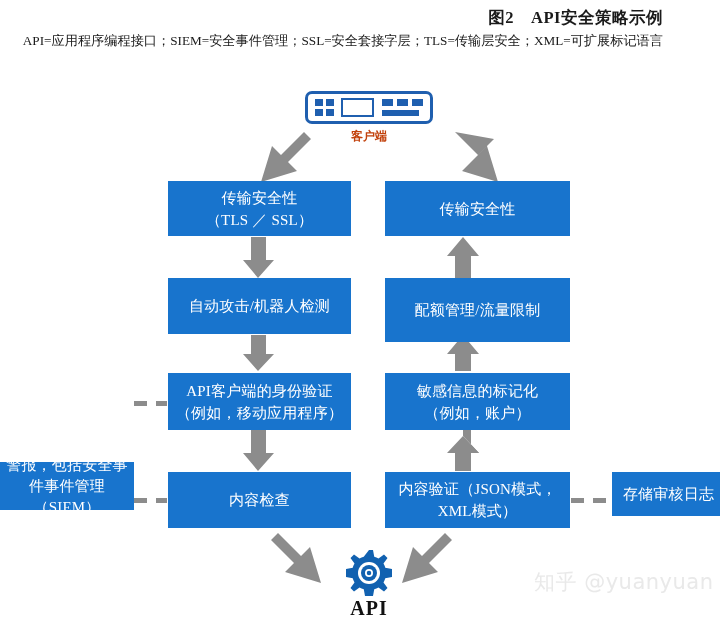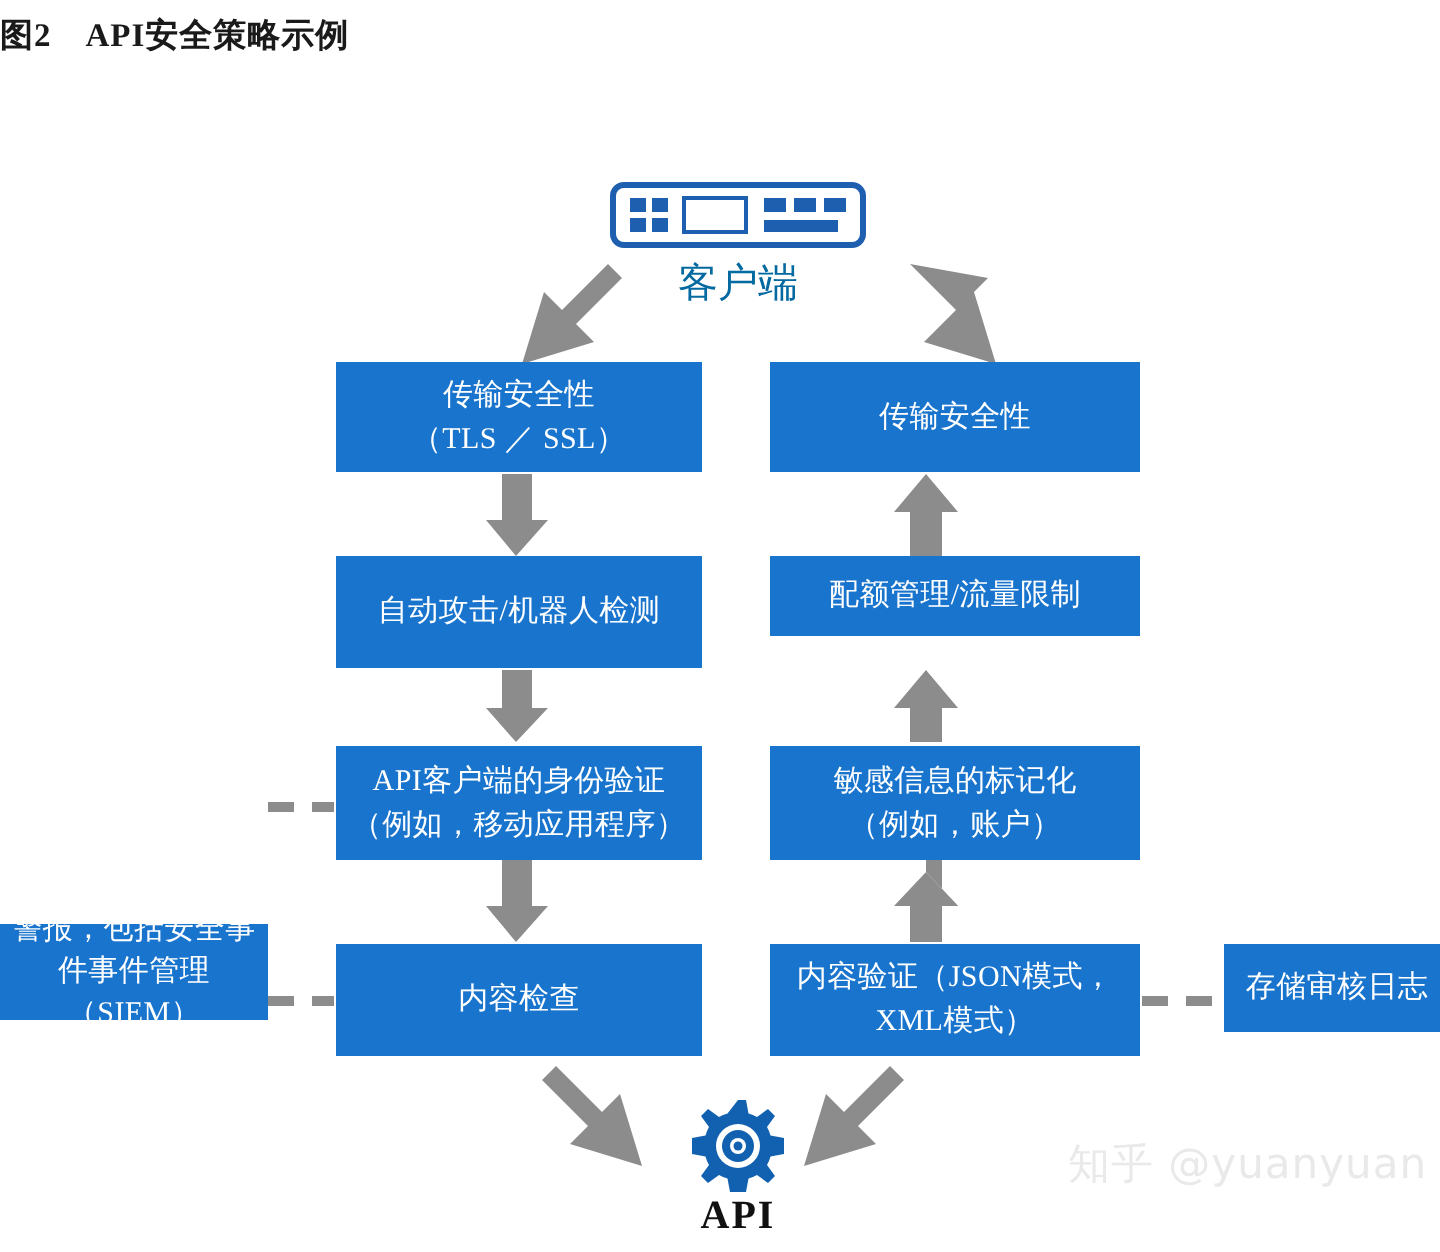--- a/index.html
+++ b/index.html
@@ -15,21 +15,21 @@
     font-family: "Liberation Serif", "DejaVu Serif", serif;
     color: #1a1a1a;
   }
 
   
   .header {
     position: absolute;
     left: 0;
     top: 0;
     width: 663px;
-    text-align: left;
+    text-align: right;
   }
   .fig-title {
     font-size: 16.5px;
     font-weight: bold;
     letter-spacing: 0.5px;
     margin-top: 8px;
     line-height: 20px;
     white-space: pre;
   }
   .fig-note {
@@ -124,23 +124,23 @@
     width: 37px;
     height: 6px;
     background: #1F5FAF;
   }
   .client-label {
     position: absolute;
     left: 305px;
     top: 128px;
     width: 128px;
     text-align: center;
-    font-size: 20px;
-    font-weight: normal;
-    color: #0369a1;
+    font-size: 12px;
+    font-weight: bold;
+    color: #c2410c;
   }
 
   
   .gear-wrap {
     position: absolute;
     left: 344px;
     top: 548px;
     width: 50px;
     height: 50px;
   }
@@ -188,20 +188,21 @@
     letter-spacing: 0.5px;
     white-space: nowrap;
     user-select: none;
   }
 </style>
 </head>
 <body>
 
 <div class="header">
   <div class="fig-title">图2　API安全策略示例</div>
+  <div class="fig-note">API=应用程序编程接口；SIEM=安全事件管理；SSL=安全套接字层；TLS=传输层安全；XML=可扩展标记语言</div>
 </div>
 
 <div class="canvas">
 
   <svg class="arrows" viewBox="0 0 720 626" width="720" height="626">
 
     <g fill="#8c8c8c">
       <polygon points="304,132 281,155 272,146 261,182 297,171 288,162 311,139"></polygon>
     </g>
 
@@ -267,21 +268,21 @@
 
   <div class="box" style="left:168px; top:278px; width:183px; height:56px;">自动攻击/机器人检测</div>
 
   <div class="box" style="left:168px; top:373px; width:183px; height:57px;">API客户端的身份验证
 （例如，移动应用程序）</div>
 
   <div class="box" style="left:168px; top:472px; width:183px; height:56px;">内容检查</div>
 
   <div class="box" style="left:385px; top:181px; width:185px; height:55px;">传输安全性</div>
 
-  <div class="box" style="left:385px; top:278px; width:185px; height:40px;">配额管理/流量限制</div>
+  <div class="box" style="left:385px; top:278px; width:185px; height:64px;">配额管理/流量限制</div>
 
   <div class="box" style="left:385px; top:373px; width:185px; height:57px;">敏感信息的标记化
 （例如，账户）</div>
 
   <div class="box" style="left:385px; top:472px; width:185px; height:56px;">内容验证（JSON模式，
 XML模式）</div>
 
 
   <div class="box" style="left:0px; top:462px; width:134px; height:48px; line-height:21px;">警报，包括安全事
 件事件管理

